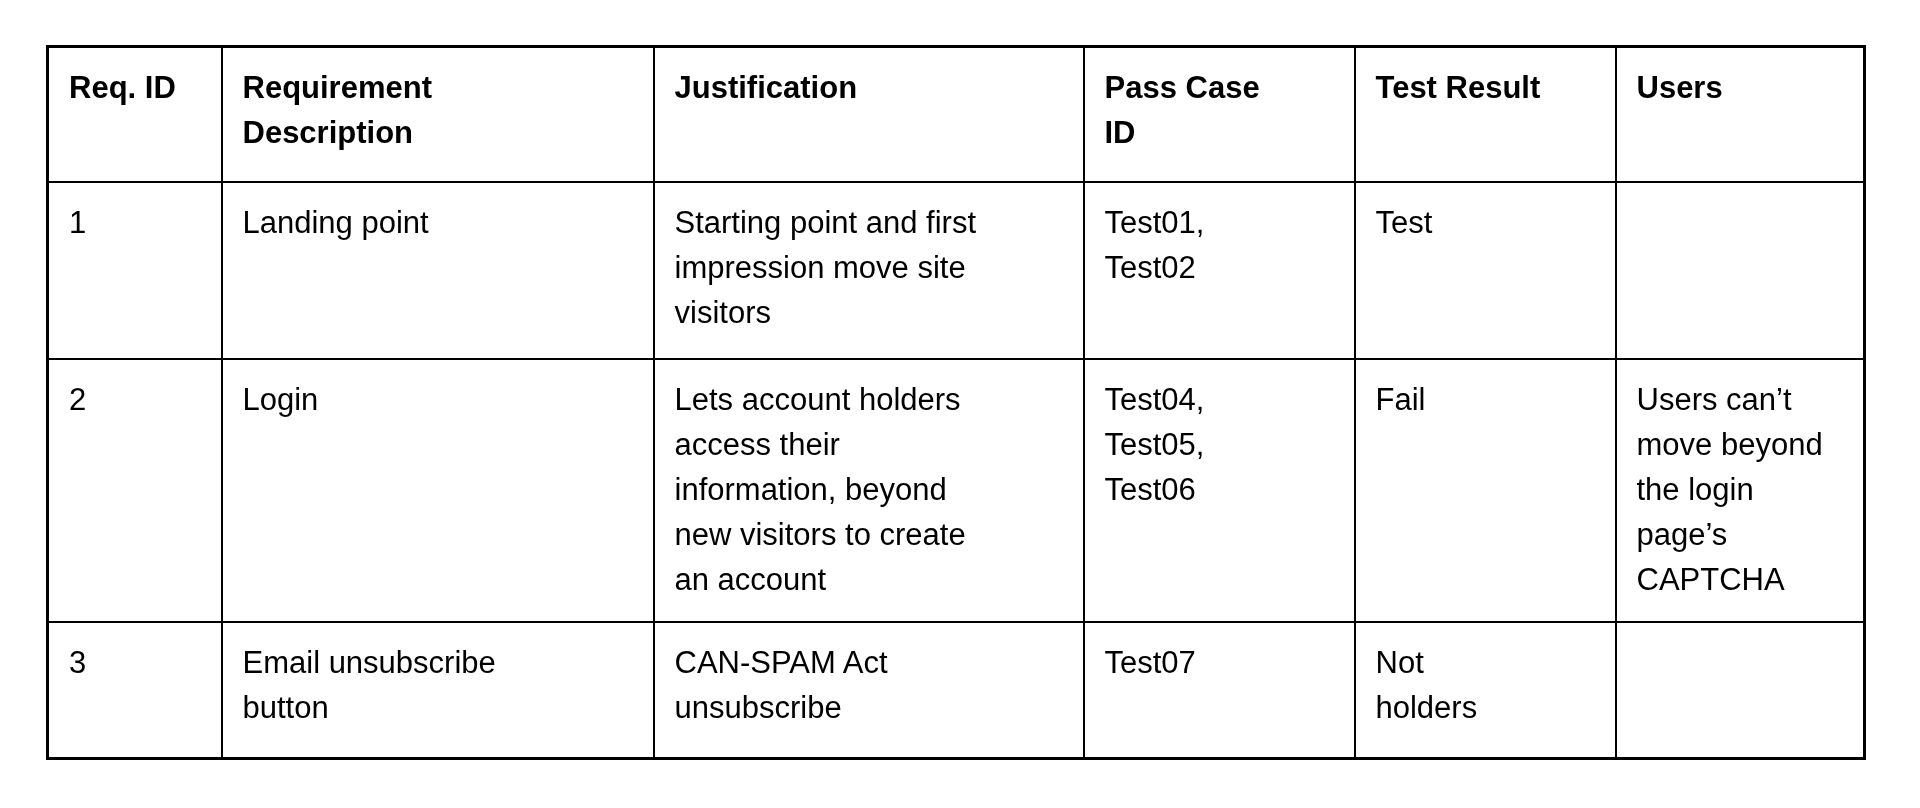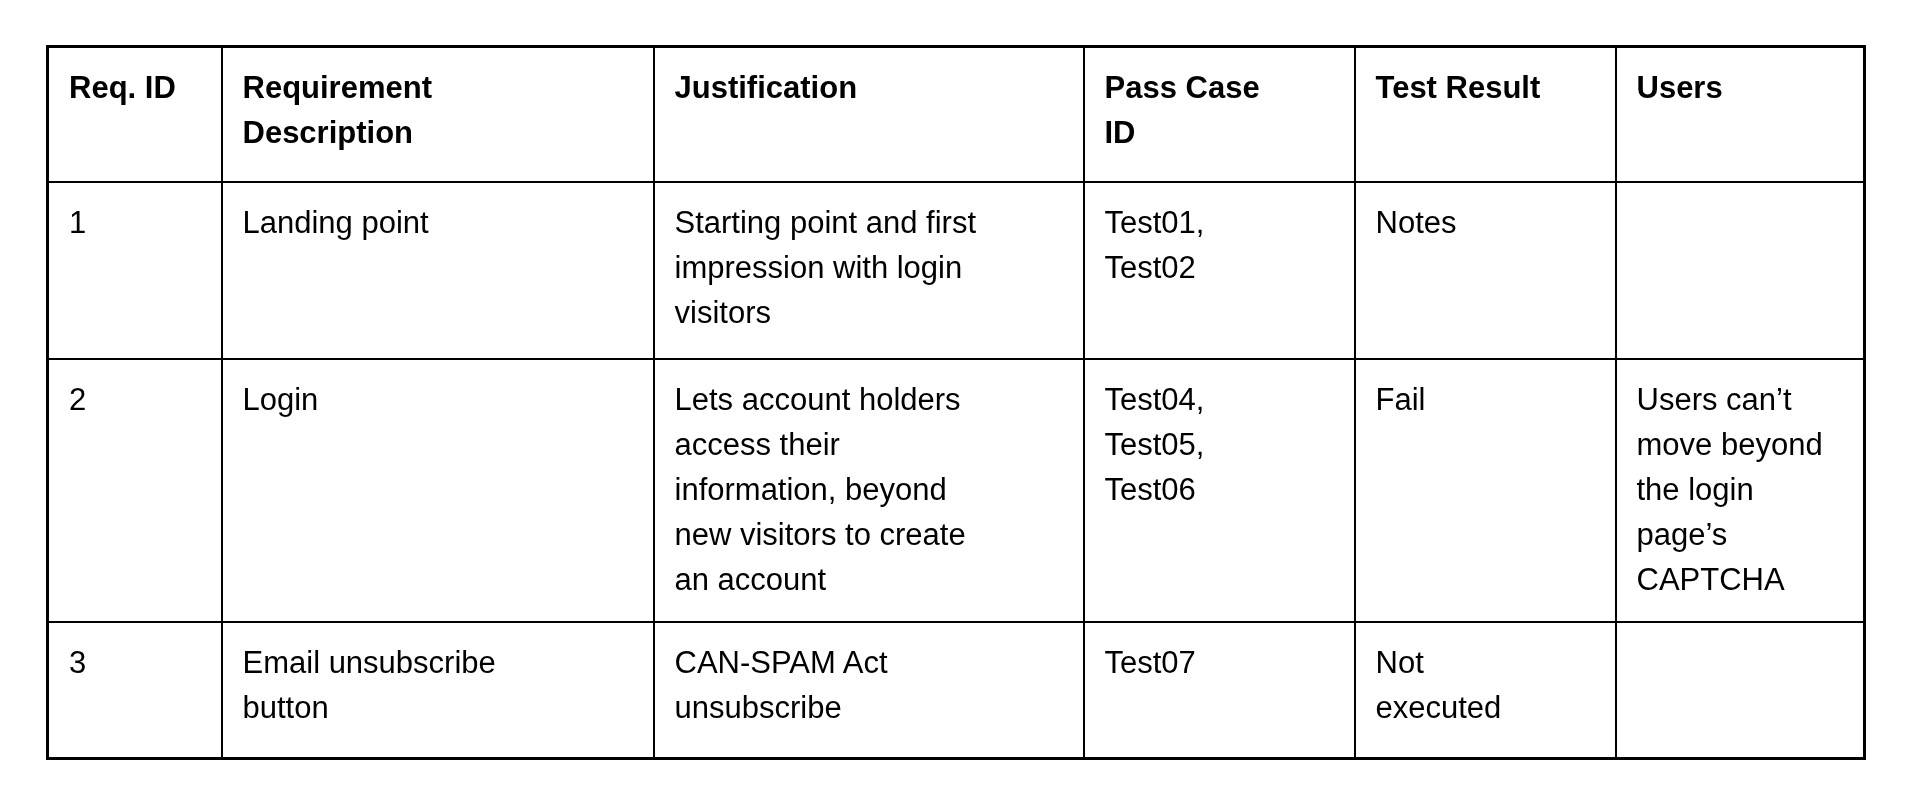--- a/index.html
+++ b/index.html
@@ -78,25 +78,25 @@
 ID</th>
         <th>Test Result</th>
         <th>Users</th>
       </tr>
     </thead>
     <tbody>
       <tr class="row-1">
         <td>1</td>
         <td>Landing point</td>
         <td>Starting point and first
-impression with login
+impression move site
 visitors</td>
         <td>Test01,
 Test02</td>
-        <td>Notes</td>
+        <td>Test</td>
         <td></td>
       </tr>
       <tr class="row-2">
         <td>2</td>
         <td>Login</td>
         <td>Lets account holders
 access their
 information, beyond
 new visitors to create
 an account</td>
@@ -111,18 +111,18 @@
 CAPTCHA</td>
       </tr>
       <tr class="row-3">
         <td>3</td>
         <td>Email unsubscribe
 button</td>
         <td>CAN-SPAM Act
 unsubscribe</td>
         <td>Test07</td>
         <td>Not
-executed</td>
+holders</td>
         <td></td>
       </tr>
     </tbody>
   </table>
 </div>
 
 </body></html>

